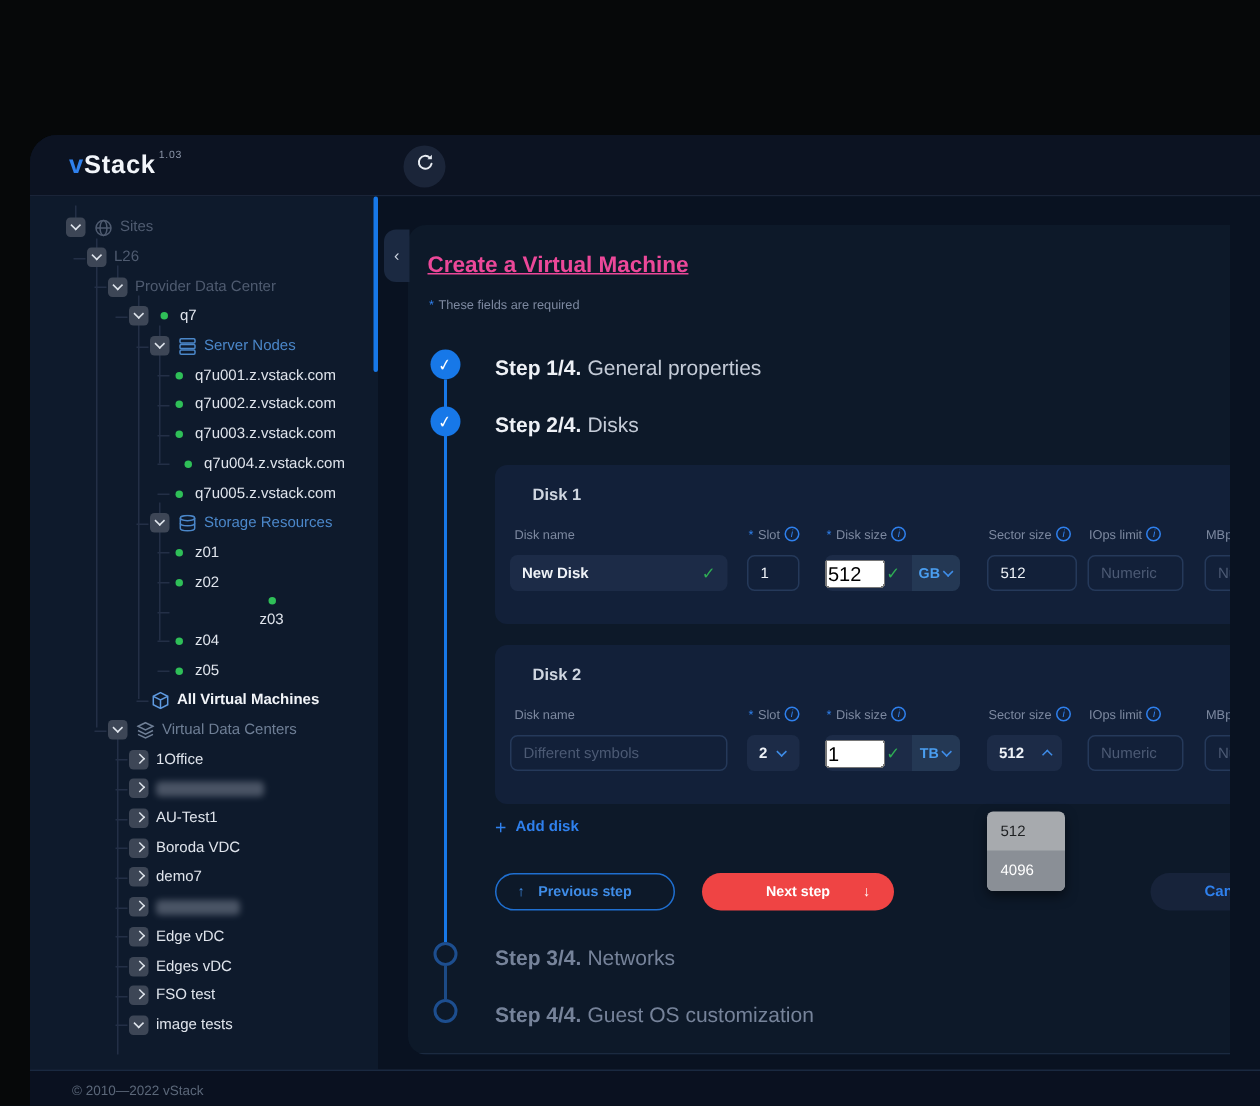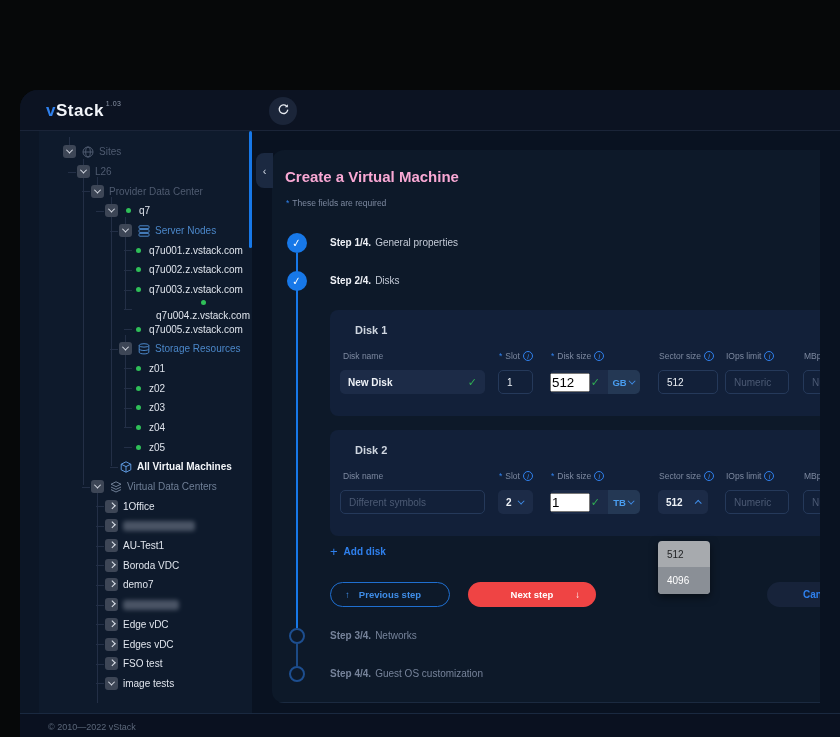--- a/index.html
+++ b/index.html
@@ -9,21 +9,21 @@
     background:#0c1626; border-radius:18px 0 0 0; }
   
   .navbar { position:absolute; left:0; top:0; right:0; height:41px; background:#0c1322;
     border-radius:18px 0 0 0; border-bottom:1px solid #1a2438; }
   .logo { position:absolute; left:26px; top:10px; font-size:17px; font-weight:700; letter-spacing:.5px; }
   .logo .v { color:#2f80ed; } .logo .rest { color:#f2f5fa;text-align:center; }
   .logo sup { font-size:7px; color:#8b95a8; font-weight:400; margin-left:2px; vertical-align:10px; }
   .refresh-btn { position:absolute; left:249px; top:7px; width:28px; height:28px; border-radius:50%;
     background:#1b2539; display:flex; align-items:center; justify-content:center; cursor:pointer; }
   
-  .sidebar { position:absolute; left:0; top:41px; width:232px; bottom:24px; background:#0e1a2c; overflow:hidden;margin-left:19px; }
+  .sidebar { position:absolute; left:0; top:41px; width:232px; bottom:24px; background:#0e1a2c; overflow:hidden; }
   .scroll-thumb { position:absolute; left:229px; top:41px; width:3px; height:117px; background:#1778e8; border-radius:2px; z-index:5; }
   .tree { position:absolute; left:0; top:11px; right:4px; }
   .tree-row { position:relative; height:19.7px; display:flex; align-items:center; gap:5px; font-size:10px; cursor:pointer; white-space:nowrap; }
   .tree-row::before { content:""; position:absolute; left:calc(var(--ind) - 9px); top:50%; width:8px; height:1px; background:#232f46; }
   .tree-row.no-tick::before { display:none; }
   .tbox { width:13px; height:13px; border-radius:3px; background:#3d4656; flex:0 0 13px;
     display:flex; align-items:center; justify-content:center; }
   .chev { width:5px; height:5px; border-left:1.5px solid #dfe4ec; border-bottom:1.5px solid #dfe4ec; }
   .chev.down { transform:rotate(-45deg) translate(1px,-1px); }
   .chev.right { transform:rotate(-135deg) translate(0px,1px); }
@@ -36,33 +36,33 @@
   .redact { display:inline-block; height:10px; border-radius:3px; background:#7b8494; filter:blur(2px); opacity:.55; }
   .tline { position:absolute; width:1px; background:#232f46; }
   
   .main { position:absolute; left:232px; top:41px; right:0; bottom:24px; background:#091221; }
   .collapse-tab { position:absolute; left:4px; top:22px; width:17px; height:35px; background:#1b2941;
     border-radius:8px 0 0 8px; display:flex; align-items:center; justify-content:center; cursor:pointer;
     color:#cfd6e2; font-size:11px; z-index:3; }
   .collapse-tab::after { content:"\2039"; }
   .panel { position:absolute; left:20px; top:19px; width:548px; height:553px; background:#0d1929;
     border-radius:12px 0 0 12px; overflow:hidden; }
-  .panel-title { position:absolute; left:13px; top:18px; font-size:15px; font-weight:700; color:#f9a8d4; }
+  .panel-title { position:absolute; left:13px; top:18px; font-size:15px; font-weight:700; color:#ec4899;text-decoration:underline; }
   .required-note { position:absolute; left:14px; top:48px; font-size:8.5px; color:#7d89a0; }
   .required-note .req { color:#2f80ed; margin-right:3px; }
   .req { color:#2f80ed; }
   
   .step-line { position:absolute; width:2px; left:24px; }
   .step-line.done { background:#1778e8; top:103px; height:375px; }
   .step-line.todo { background:#1c4a85; top:494px; height:22px; }
   .step-circle { position:absolute; left:15px; width:20px; height:20px; border-radius:50%; background:#1778e8;
     display:flex; align-items:center; justify-content:center; z-index:2; }
   .step-circle .chk { color:#fff; font-size:11px; transform:rotate(-8deg); }
   .step-circle.todo { width:16px; height:16px; left:17px; background:#0d1929; border:2px solid #1d4e8f; }
-  .step-label { position:absolute; left:58px; font-size:10px; color:#c4cbd7; }
+  .step-label { position:absolute; left:58px; font-size:14px; color:#c4cbd7; }
   .step-label b { color:#eef1f6; margin-right:4px; }
   .step-label.todo, .step-label.todo b { color:#76839a; }
   
   .disk-card { position:absolute; left:58px; width:520px; height:106px; background:#122039; border-radius:8px; }
   .disk-card.open { overflow:visible; z-index:4; }
   .disk-title { position:absolute; left:25px; top:14px; font-size:11px; font-weight:700; color:#cfd6e0; }
   .fcol { position:absolute; top:40px; }
   .flabel { font-size:8.5px; color:#7d89a0; display:flex; align-items:center; gap:3px; height:12px; white-space:nowrap; }
   .info-icon { width:10px; height:10px; border-radius:50%; border:1px solid #2f80ed; color:#2f80ed;
     font-size:7px; font-style:italic; display:inline-flex; align-items:center; justify-content:center; flex:0 0 10px; }
@@ -186,21 +186,21 @@
           <span class="tlabel">q7u001.z.vstack.com</span>
         </div>
         <div class="tree-row c-bright" style="--ind: 94px; padding-left: 94px;">
           <span class="gdot"></span>
           <span class="tlabel">q7u002.z.vstack.com</span>
         </div>
         <div class="tree-row c-bright" style="--ind: 94px; padding-left: 94px; text-align: center;">
           <span class="gdot"></span>
           <span class="tlabel">q7u003.z.vstack.com</span>
         </div>
-        <div class="tree-row c-bright" style="--ind: 94px; padding-left: 100px; flex-direction: column;">
+        <div class="tree-row c-bright" style="--ind: 94px; padding-left: 100px;">
           <span class="gdot"></span>
           <span class="tlabel">q7u004.z.vstack.com</span>
         </div>
         <div class="tree-row c-bright" style="--ind: 94px; padding-left: 94px;">
           <span class="gdot"></span>
           <span class="tlabel">q7u005.z.vstack.com</span>
         </div>
         <div class="tree-row c-accent" style="--ind: 80px; padding-left: 80px;">
           <span class="tbox">
             <span class="chev down"></span>
@@ -215,21 +215,21 @@
           <span class="tlabel">Storage Resources</span>
         </div>
         <div class="tree-row c-bright" style="--ind: 94px; padding-left: 94px;">
           <span class="gdot"></span>
           <span class="tlabel">z01</span>
         </div>
         <div class="tree-row c-bright" style="--ind: 94px; padding-left: 94px;">
           <span class="gdot"></span>
           <span class="tlabel">z02</span>
         </div>
-        <div class="tree-row c-bright" style="--ind: 94px; padding-left: 94px;">
+        <div class="tree-row c-bright" style="--ind: 94px; padding-left: 94px; flex-direction: column;">
           <span class="gdot"></span>
           <span class="tlabel">z03</span>
         </div>
         <div class="tree-row c-bright" style="--ind: 94px; padding-left: 94px;">
           <span class="gdot"></span>
           <span class="tlabel">z04</span>
         </div>
         <div class="tree-row c-bright" style="--ind: 94px; padding-left: 94px;">
           <span class="gdot"></span>
           <span class="tlabel">z05</span>

